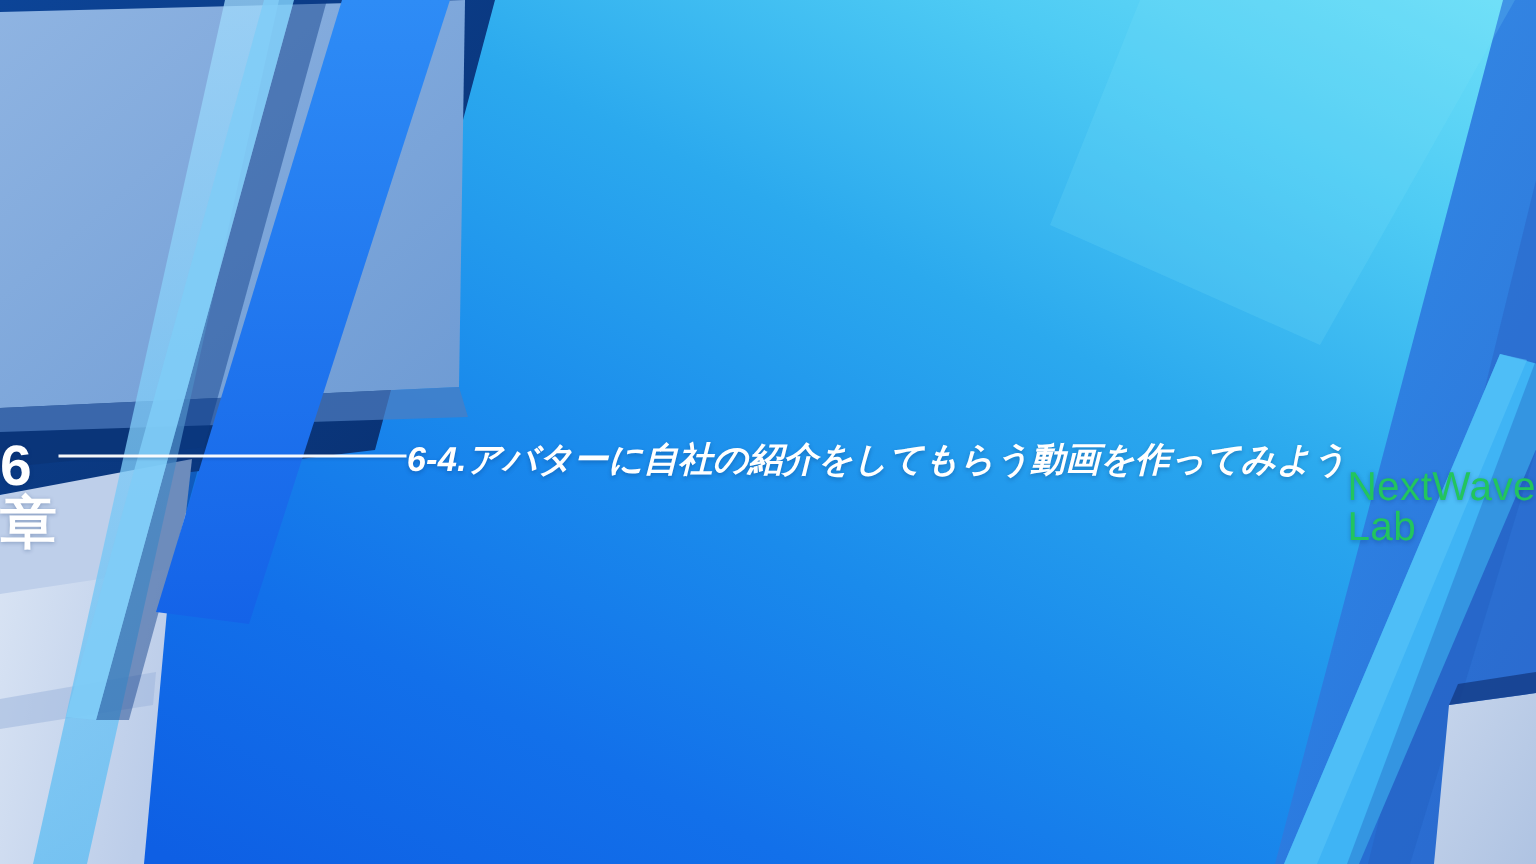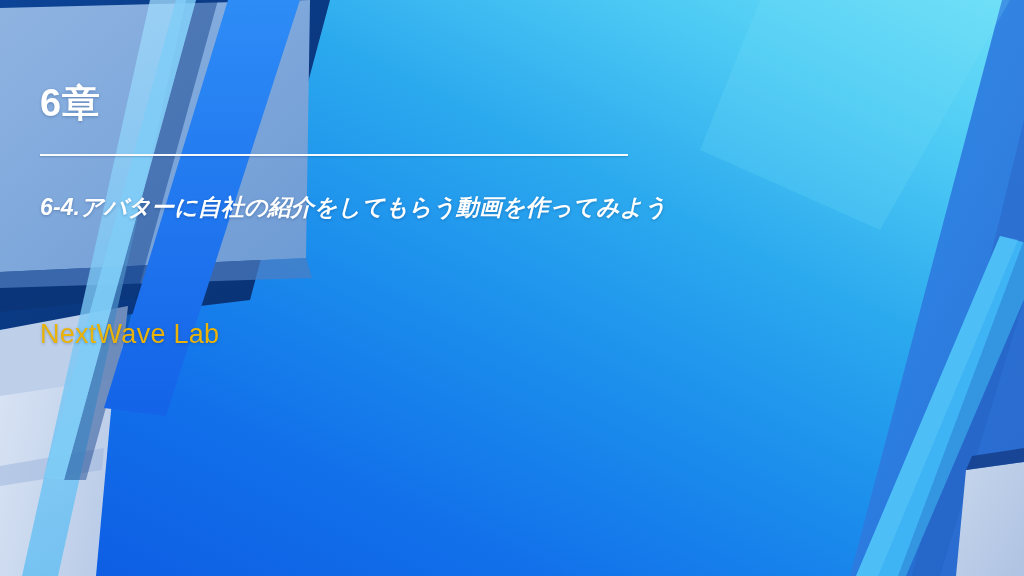--- a/index.html
+++ b/index.html
@@ -7,24 +7,23 @@
     width:1024px; height:576px; overflow:hidden;
     background:#0d3f8f;
     font-family:"Liberation Sans", sans-serif;
   }
   #slide {
     position:relative; width:1024px; height:576px; overflow:hidden;
   }
   #bg { position:absolute; inset:0; width:1024px; height:576px; }
   #content {
     position:absolute; inset:0;
-    display:flex; flex-direction:column; align-items:flex-start;
+    display:flex; flex-direction:row; align-items:center;
     z-index:5;
     text-shadow:0 1px 3px rgba(8,40,95,0.30);
-    padding-left:40px;
   }
   .chapter {
     margin-top:84px;
     font-size:38px; font-weight:bold; color:#ffffff;
     letter-spacing:0.02em; line-height:1;
   }
   .headline {
     margin-top:40px;
     font-size:41px; font-weight:bold; color:#ffffff;
     letter-spacing:-0.005em; line-height:1.1; white-space:nowrap;
@@ -40,21 +39,21 @@
     background:#ffffff; opacity:0.96; border:0;
     box-shadow:0 1px 2px rgba(10,45,100,0.25);
   }
   .section {
     margin-top:38px;
     font-size:23px; font-weight:bold; color:#ffffff;
     letter-spacing:0.005em; line-height:1.2; white-space:nowrap;font-style:italic;
   }
   .brand {
     margin-top:99px;
-    font-size:27px; font-weight:normal; color:#eab308;
+    font-size:27px; font-weight:normal; color:#22c55e;
     letter-spacing:0.01em; line-height:1;
   }
 </style>
 </head>
 <body>
 
 <div id="slide">
 
   <svg id="bg" viewBox="0 0 1024 576" preserveAspectRatio="none" xmlns="http://www.w3.org/2000/svg">
     <defs>

